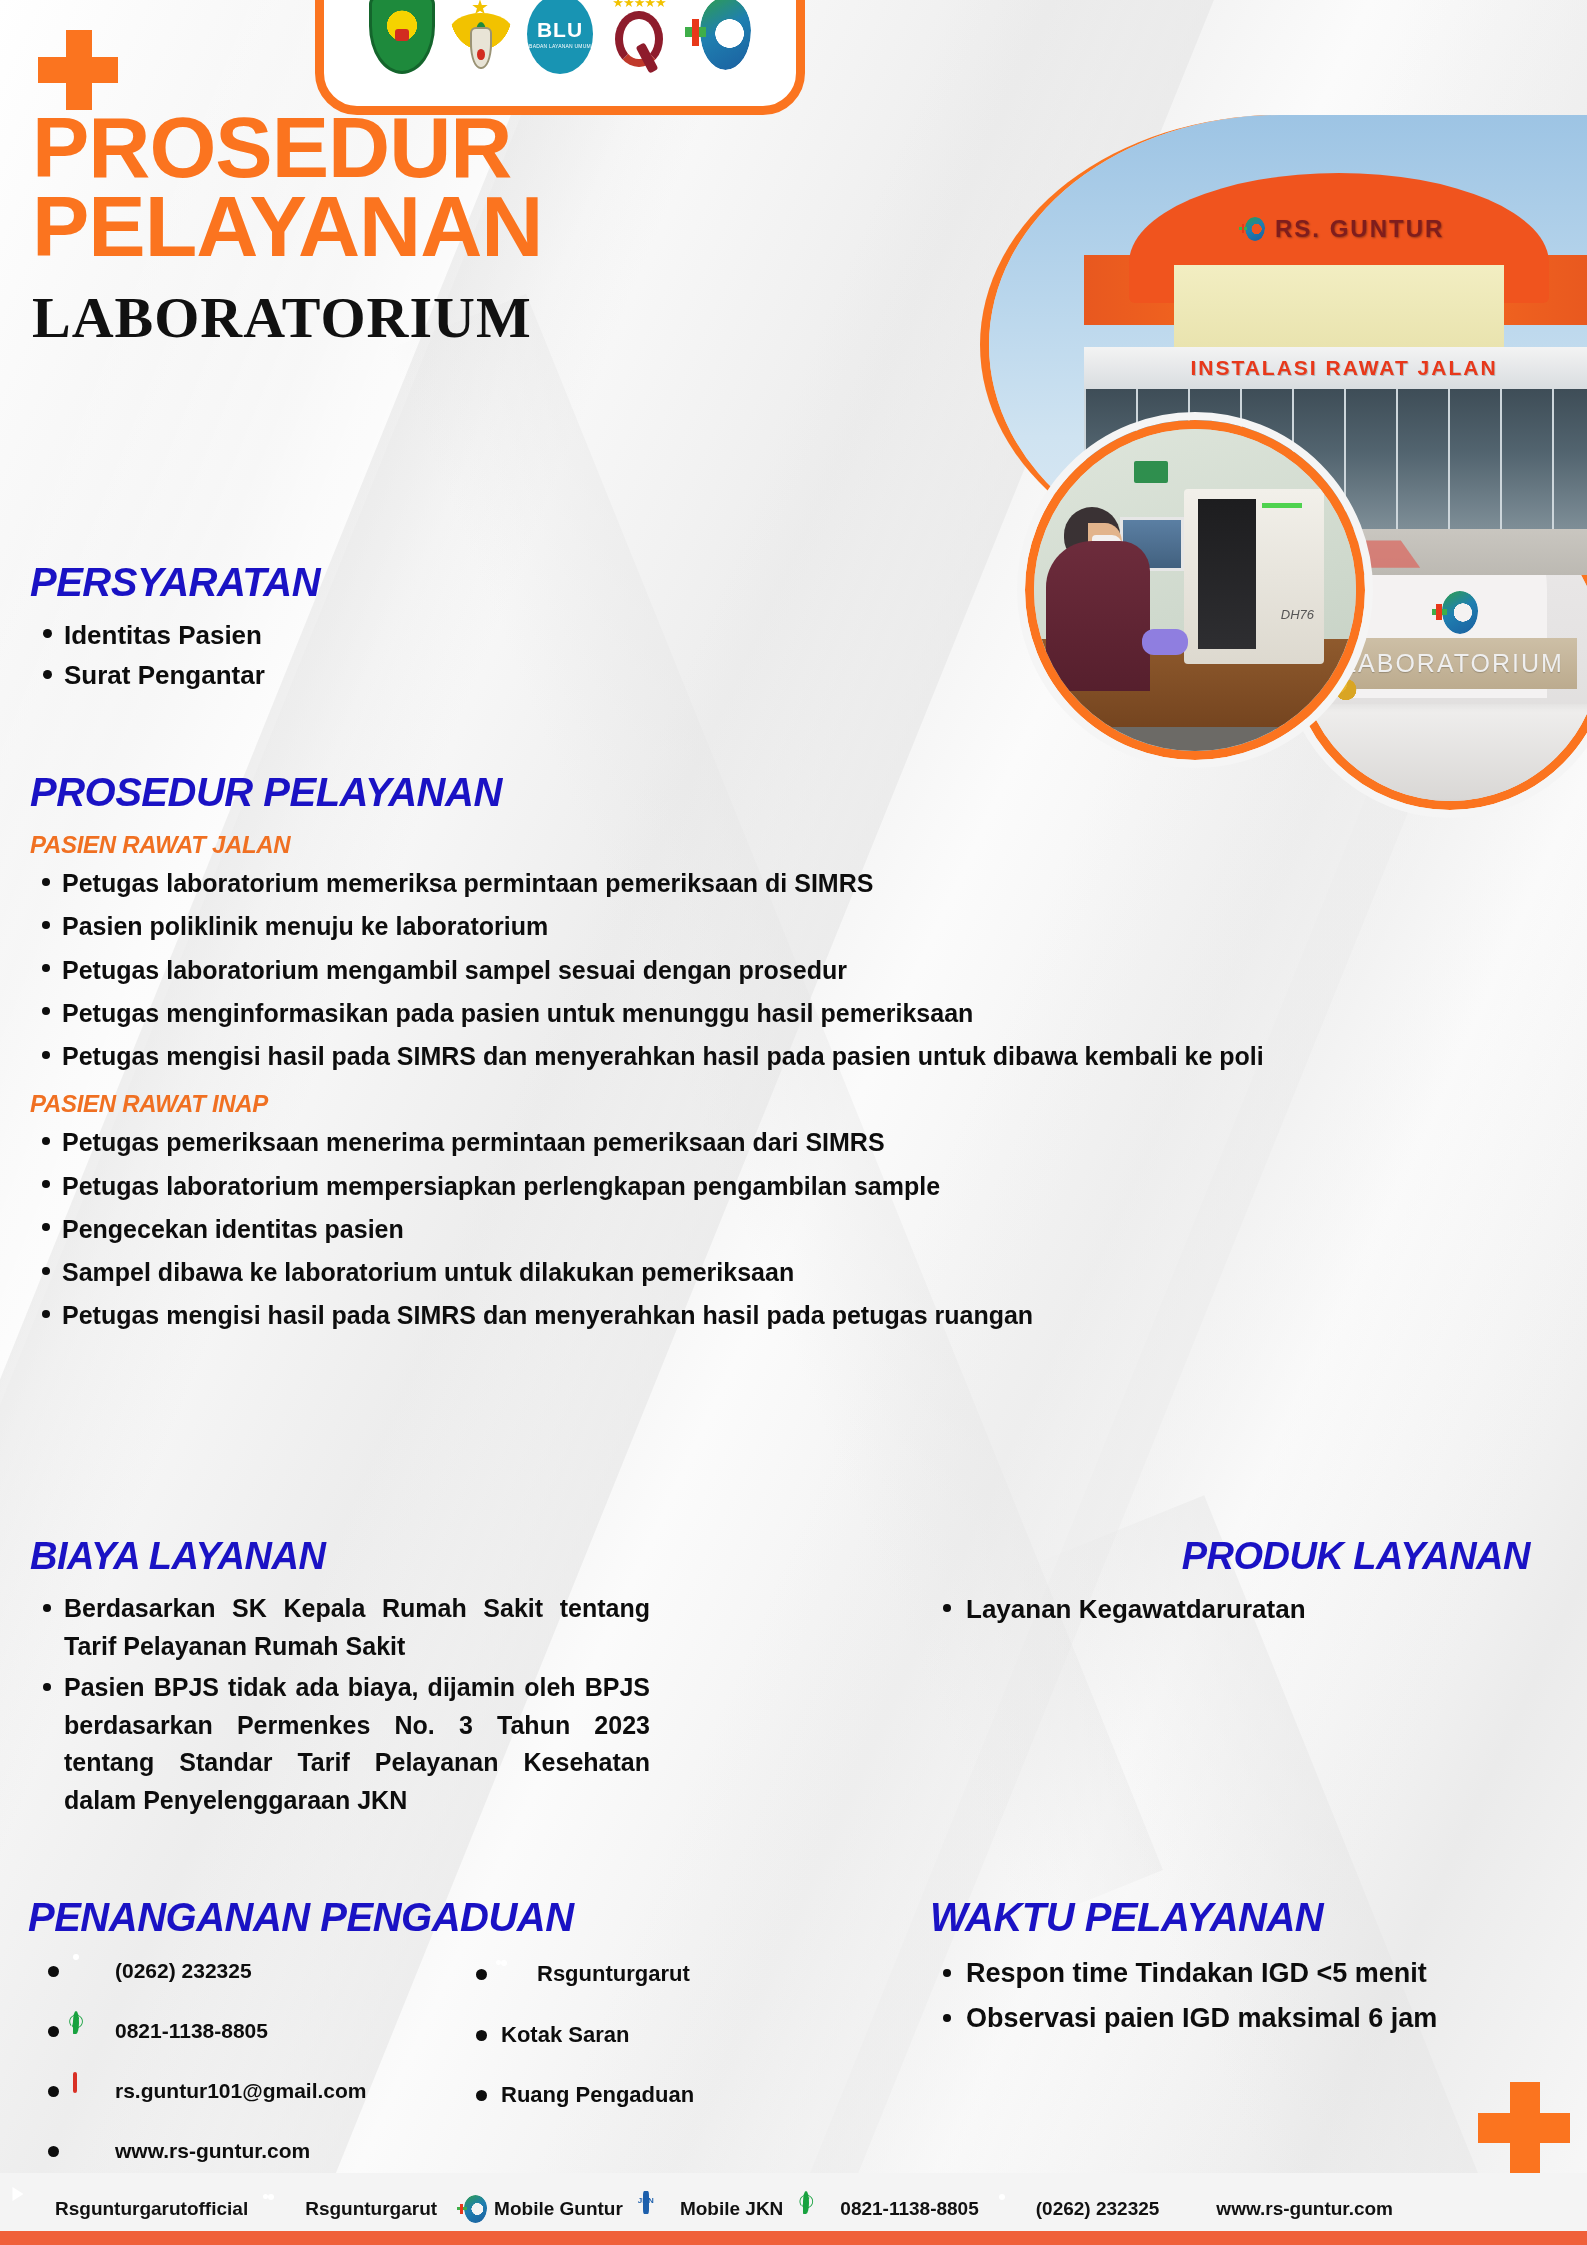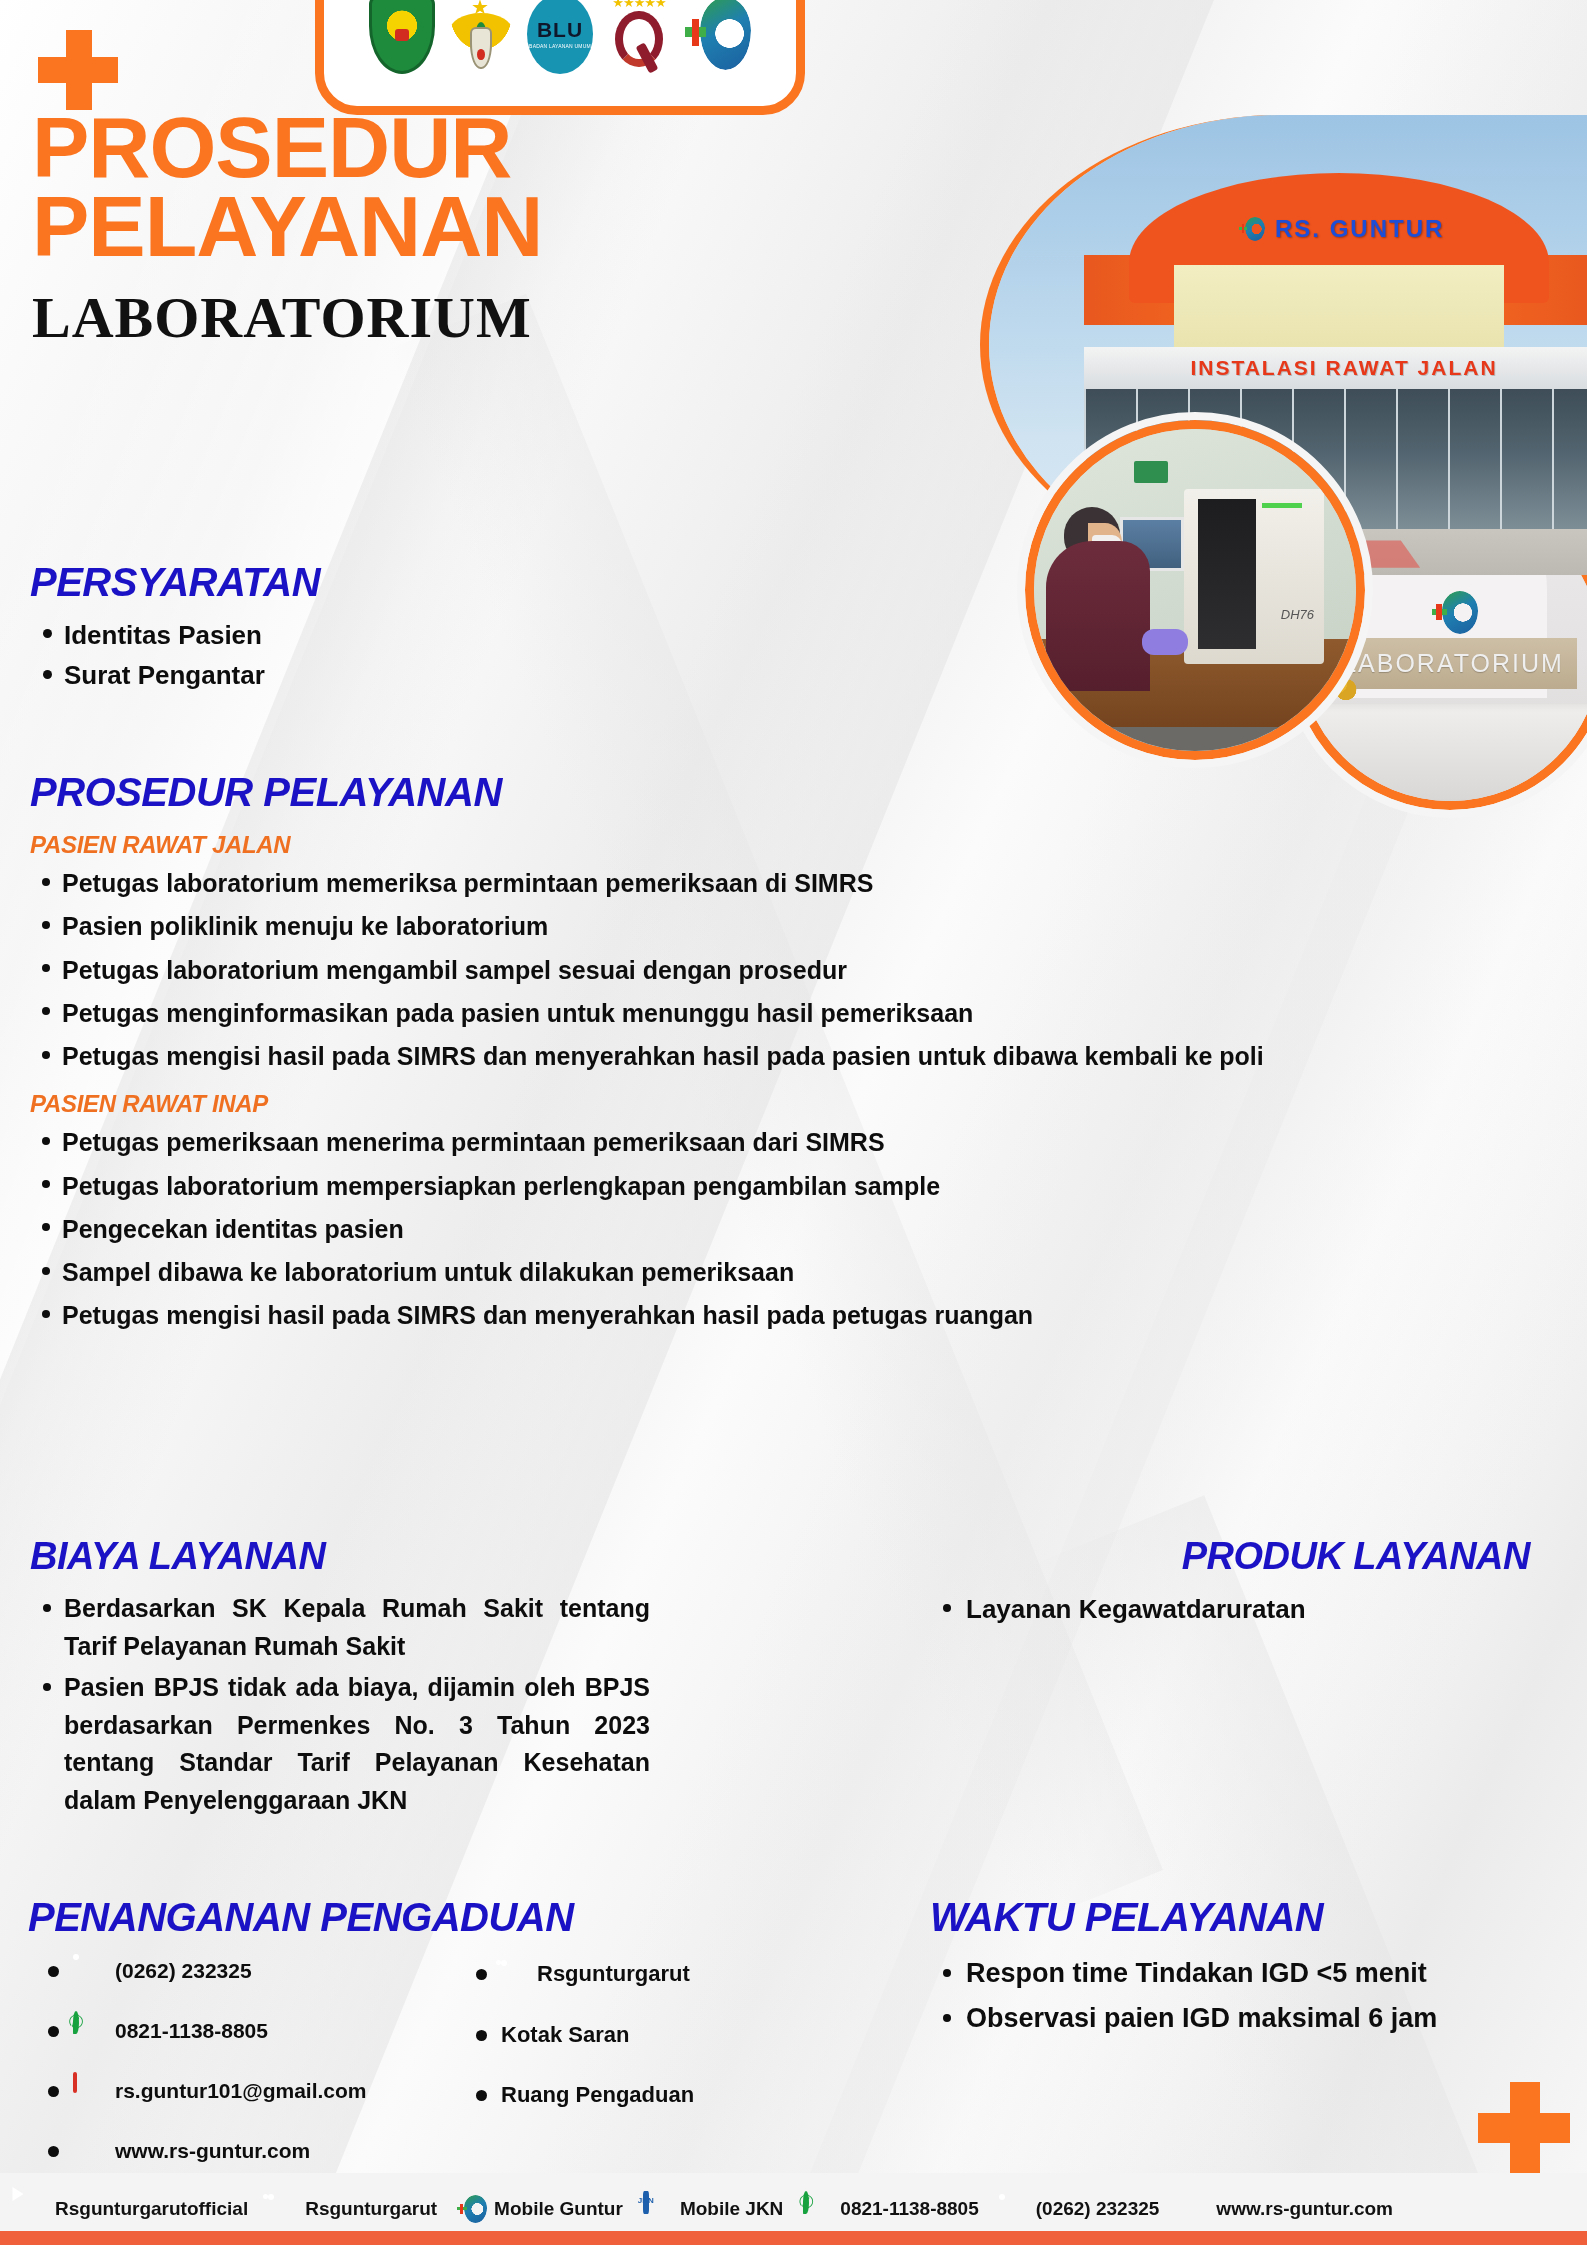--- a/index.html
+++ b/index.html
@@ -278,21 +278,21 @@
   .bld-carpet {
     position: absolute; left: 300px; top: 414px; width: 120px; height: 46px;
     background: #d96a62; opacity: .75;
     transform: perspective(120px) rotateX(55deg);
   }
   .bld-sign {
     position: absolute; left: 250px; top: 100px;
     display: flex; align-items: center; gap: 10px;
   }
   .bld-sign .txt {
-    color: #1d4ed8; font-weight: bold; font-size: 24px; letter-spacing: 2px;
+    color: #7f1d1d; font-weight: bold; font-size: 24px; letter-spacing: 2px;
     text-shadow: 1px 1px 2px rgba(0,0,0,.35);
   }
 
   
   .lt-wall { position: absolute; inset: 0; background: linear-gradient(160deg,#dfe6dc 0%, #cfd9cd 55%, #c3cec1 100%); }
   .lt-bench { position: absolute; left: 0; bottom: 22px; width: 100%; height: 90px;
               background: linear-gradient(180deg,#8f5a2d,#74441f); }
   .lt-floor { position: absolute; left: 0; bottom: 0; width: 100%; height: 24px; background:#6c6a66; }
   .lt-analyzer { position: absolute; left: 150px; top: 60px; width: 140px; height: 175px;
                  background: linear-gradient(180deg,#f2f0ea,#ddd9cf); border-radius: 4px; }
@@ -415,21 +415,21 @@
   .lg-kemhan .shield { position: absolute; left: 34%; top: 42%; width: 32%; height: 52%;
                        background: #E8E4D6; border: 2px solid #9a9375;
                        border-radius: 6px 6px 50% 50% / 6px 6px 60% 60%; }
   .lg-kemhan .shield::after { content: ""; position: absolute; left: 28%; top: 52%; width: 44%; height: 30%;
                               background: #D22C20; border-radius: 50%; }
   .lg-kemhan .leaf { position: absolute; left: 42%; top: 36%; width: 16%; height: 26%;
                      background: #1E8A3C; border-radius: 50% 50% 20% 20%; }
 
   .lg-blu { width: 100%; height: 100%; background: #1894B3; border-radius: 50%;
             display: flex; flex-direction: column; align-items: center; justify-content: center; }
-  .lg-blu .bt { color: #0f172a; font-weight: bold; font-size: 21px; letter-spacing: 1px; line-height: 1; }
+  .lg-blu .bt { color: #ffffff; font-weight: bold; font-size: 21px; letter-spacing: 1px; line-height: 1; }
   .lg-blu .bs { color: #fff; font-size: 5px; margin-top: 3px; letter-spacing: .2px; }
 
   .lg-akred { width: 100%; height: 100%; position: relative; }
   .lg-akred .stars { position: absolute; left: 0; top: 2%; width: 100%; text-align: center;
                      color: #F2C200; font-size: 13px; letter-spacing: -1px; }
   .lg-akred .qring { position: absolute; left: 14%; top: 22%; width: 72%; height: 70%;
                      border: 8px solid #8E1C2C; border-radius: 50%;
                      border-bottom-color: #C0392B; }
   .lg-akred .qtail { position: absolute; left: 54%; top: 62%; width: 10px; height: 30px;
                      background: #8E1C2C; transform: rotate(-28deg); border-radius: 3px; }

